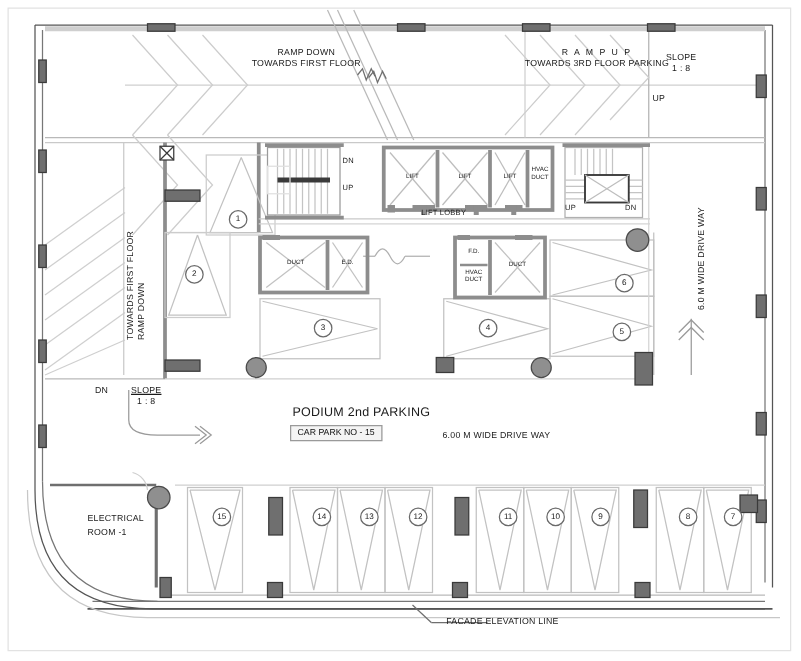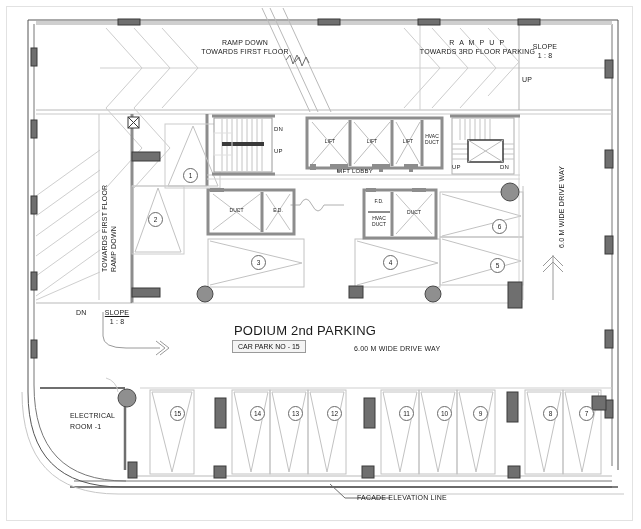--- a/index.html
+++ b/index.html
@@ -403,21 +403,21 @@
   <div class="shaft-lbl" style="left:213px;top:208px;width:47px;">DUCT</div>
   <div class="shaft-lbl" style="left:266px;top:208px;width:24px;">E.D.</div>
 
   <div class="shaft-lbl" style="left:368px;top:199px;width:22px;">F.D.</div>
   <div class="shaft-lbl" style="left:367px;top:216px;width:24px;">
     <div>HVAC</div>
     <div>DUCT</div>
   </div>
   <div class="shaft-lbl" style="left:396px;top:210px;width:36px;">DUCT</div>
 
-  <div class="txt" style="left:234px;top:326px;font-size:13px;">PODIUM 2nd PARKING</div>
+  <div class="txt" style="left:234px;top:326px;font-size:10px;">PODIUM 2nd PARKING</div>
   <div class="carpark-label" style="left:232px;top:340px;">CAR PARK NO - 15</div>
   <div class="txt" style="left:354px;top:344px;">6.00 M WIDE DRIVE WAY</div>
 
   <div class="txt" style="left:557px;top:248px;">
     <div class="rot90" style="position:absolute;left:0;top:0;width:120px;">
       <span>6.0 M WIDE DRIVE WAY</span>
     </div>
   </div>
 
   <div class="txt" style="left:70px;top:410px;line-height:11px;">

